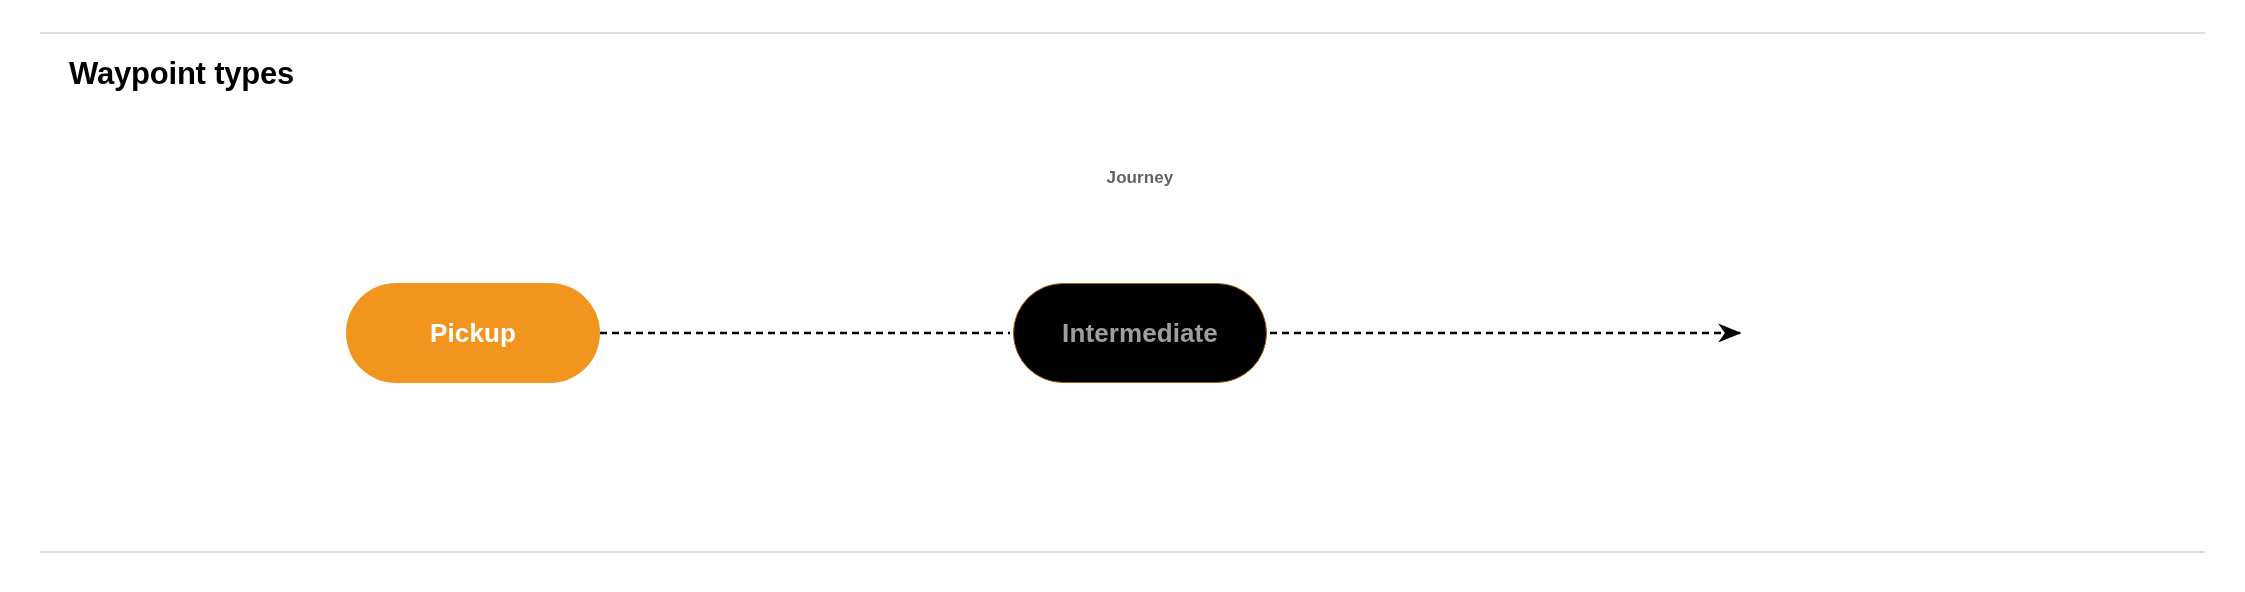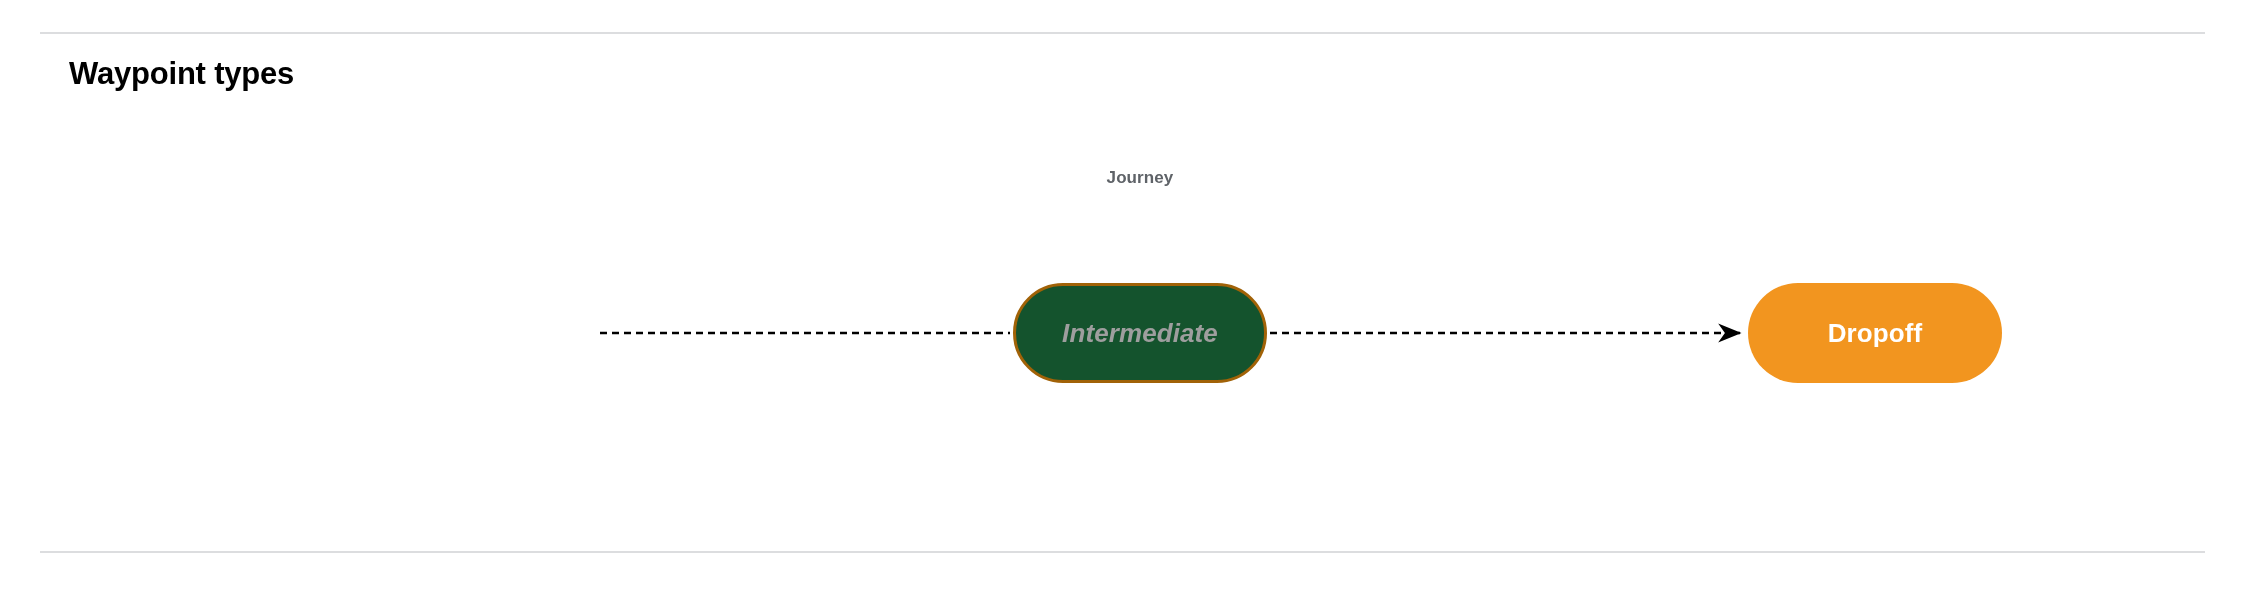--- a/index.html
+++ b/index.html
@@ -108,24 +108,23 @@
     top: 283px;
     width: 254px;
     background: #f2951f;
     color: #ffffff;
   }
 
   .node-intermediate {
     left: 1013px;
     top: 283px;
     width: 254px;
-    background: #14532d;
-    border: 3px solid #a16207;
+    background: #000000;
+    border: 1px solid #a16207;
     color: #9e9e9e;
-    font-style: italic;
   }
 </style>
 </head>
 <body>
 
 <div id="page">
 
   <div class="divider top"></div>
 
   <div class="section-title">Waypoint types</div>
@@ -139,26 +138,26 @@
         </marker>
       </defs>
 
       <line x1="600" y1="333" x2="1010" y2="333" stroke="#000000" stroke-width="2.6" stroke-dasharray="7 5" stroke-linecap="butt"></line>
 
       <line x1="1270" y1="333" x2="1740" y2="333" stroke="#000000" stroke-width="2.6" stroke-dasharray="7 5" stroke-linecap="butt" marker-end="url(#arrowhead)"></line>
     </svg>
 
     <div class="group-label">Journey</div>
 
+    <div class="node node-pickup">
+      <span>Pickup</span>
+    </div>
 
     <div class="node node-intermediate">
       <span>Intermediate</span>
     </div>
 
-    <div class="node node-dropoff">
-      <span>Dropoff</span>
-    </div>
 
   </div>
 
   <div class="divider bottom"></div>
 
 </div>
 
 </body></html>

